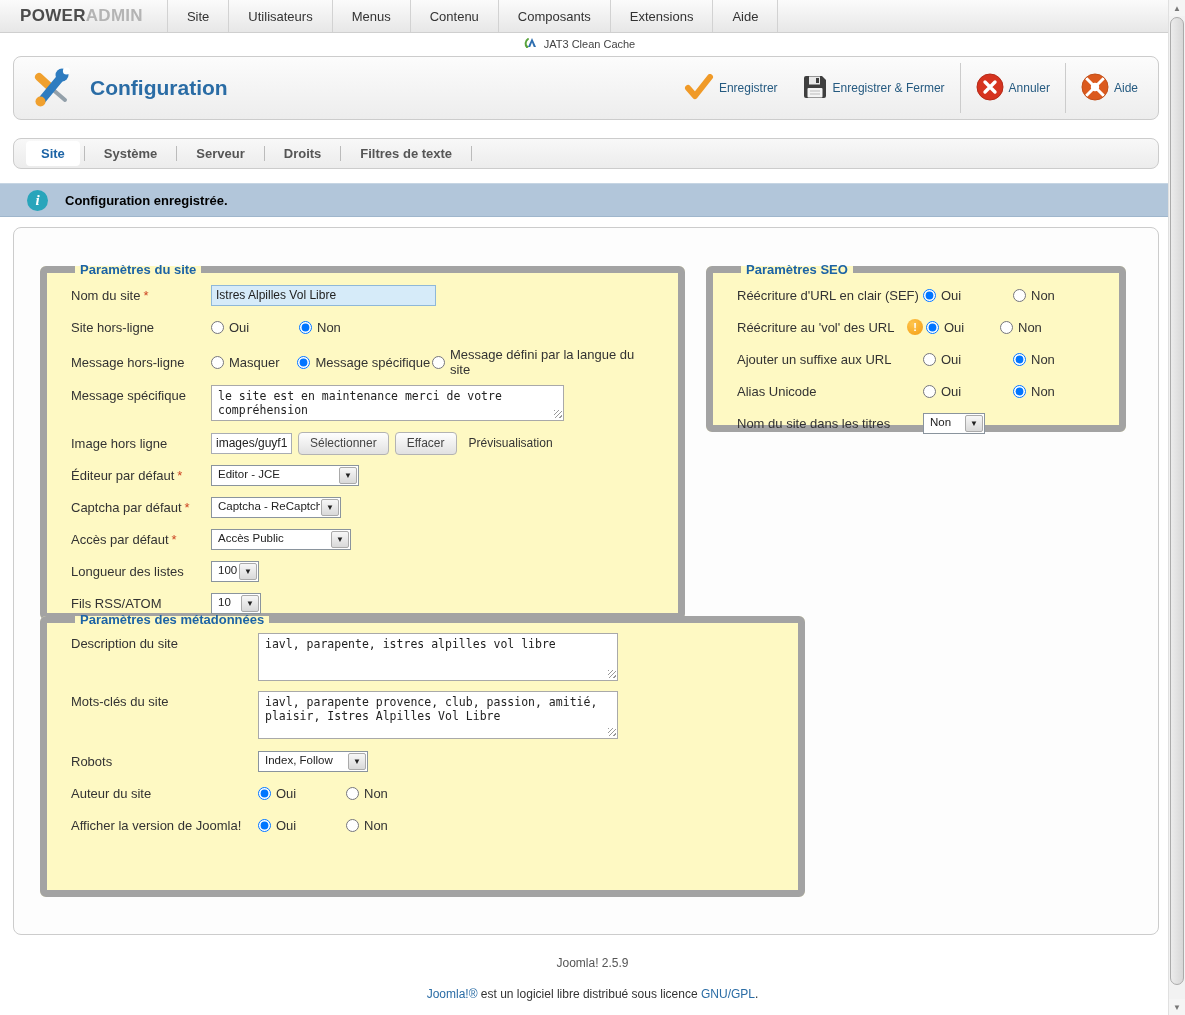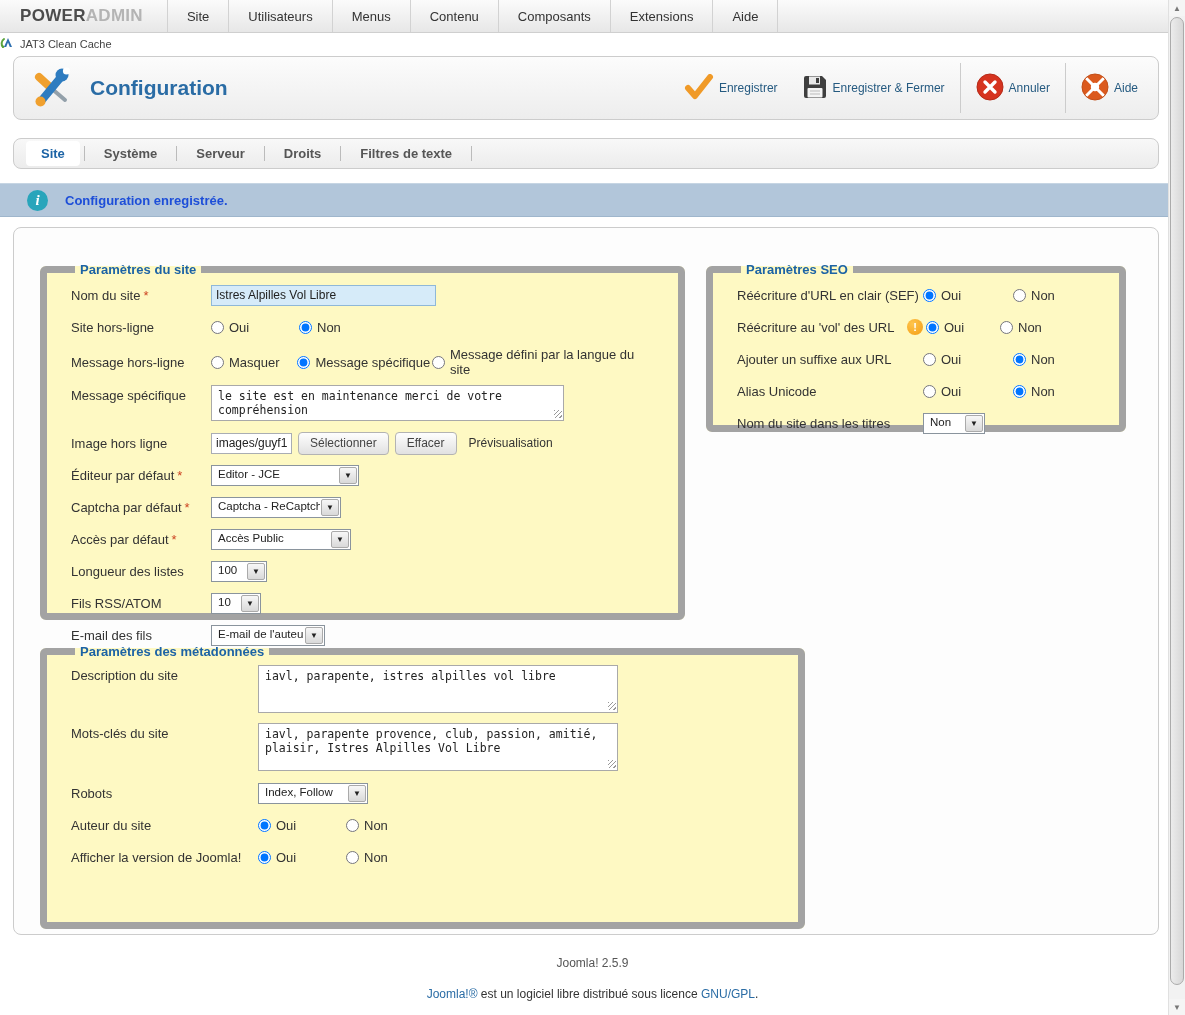--- a/index.html
+++ b/index.html
@@ -27,21 +27,21 @@
   .tr-sep { width:1px; height:20px; background:#ccc; }
   .search-input {
     width:278px; height:23px; border:1px solid #ccc; border-radius:4px;
     padding:0 9px; font-size:13px; color:#333; background:#fff; outline:none;
     font-family:"Liberation Sans", sans-serif;
   }
   .search-input::placeholder { color:#aaa; }
   .icon-btn { display:flex; align-items:center; cursor:pointer; }
   
   .jat3-row {
-    height:21px; display:flex; justify-content:flex-start; align-items:center;
+    height:21px; display:flex; justify-content:center; align-items:center;
     padding-right:26px; font-size:11px; color:#444; gap:5px;
   }
   
   .page-wrap { margin:0 26px 0 13px; }
   .header-box {
     margin-top:2px; height:64px; background:linear-gradient(#fcfcfc,#ededed);
     border:1px solid #ccc; border-radius:8px; display:flex; align-items:center; padding:0 8px 0 16px;
   }
   .header-title { color:#2a6ca5; font-size:21px; font-weight:bold; margin-left:16px; }
   .toolbar { margin-left:auto; display:flex; align-items:center; }
@@ -63,33 +63,33 @@
   .info-bar {
     margin-top:14px; height:34px; background:#b2c6da;
     border-top:1px solid #c6d5e3; border-bottom:1px solid #9fb6cc;
     display:flex; align-items:center; padding-left:27px; gap:17px;
   }
   .info-icon {
     width:21px; height:21px; border-radius:50%; background:#29a5bb; color:#fff;
     font-family:"Liberation Serif", serif; font-style:italic; font-weight:bold;
     font-size:15px; display:flex; align-items:center; justify-content:center;
   }
-  .info-text { color:#1d4ed8; font-weight:bold; font-size:13px; }
+  .info-text { color:#000000; font-weight:bold; font-size:13px; }
   
   .main-panel {
     margin:10px 26px 0 13px; background:#fdfdfd; border:1px solid #ccc; border-radius:8px;
     position:relative; height:708px;
   }
   fieldset {
     border:7px solid #a3a3a3; border-radius:6px; background:#fef9c3;
     margin:0; padding:6px 24px 12px; position:absolute;
   }
   legend { color:#1c63a5; font-weight:bold; font-size:13px; padding:0 5px; margin-left:4px; }
   #fs-site  { left:26px;  top:34px;  width:645px; height:358px; }
-  #fs-meta  { left:26px;  top:416px; width:765px; height:285px; }
+  #fs-meta  { left:26px;  top:384px; width:765px; height:285px; }
   #fs-seo   { left:692px; top:34px;  width:420px; height:170px; }
   #fs-cook  { left:692px; top:238px; width:420px; height:88px;  }
   .row { display:flex; align-items:center; margin-bottom:8px; min-height:24px; }
   .row.top { align-items:flex-start; }
   .row.top .flabel { padding-top:3px; }
   .flabel { width:140px; flex:none; font-size:13px; color:#333; }
   #fs-meta .flabel { width:187px; }
   #fs-seo  .flabel { width:186px; }
   #fs-cook .flabel { width:147px; }
   .req { color:#cc4422; margin-left:3px; }
@@ -333,21 +333,21 @@
     <div class="row">
       <span class="flabel"><span>Accès par défaut</span><span class="req">*</span></span>
       <span class="sel" style="width:140px;">
           <span class="val">Accès Public</span>
           <span class="arrow">▼</span>
         </span>
     </div>
 
     <div class="row">
       <span class="flabel">Longueur des listes</span>
-      <span class="sel" style="width:56px;">
+      <span class="sel" style="width:48px;">
           <span class="val">100</span>
           <span class="arrow">▼</span>
         </span>
     </div>
 
     <div class="row">
       <span class="flabel">Fils RSS/ATOM</span>
       <span class="sel" style="width:50px;">
           <span class="val">10</span>
           <span class="arrow">▼</span>

